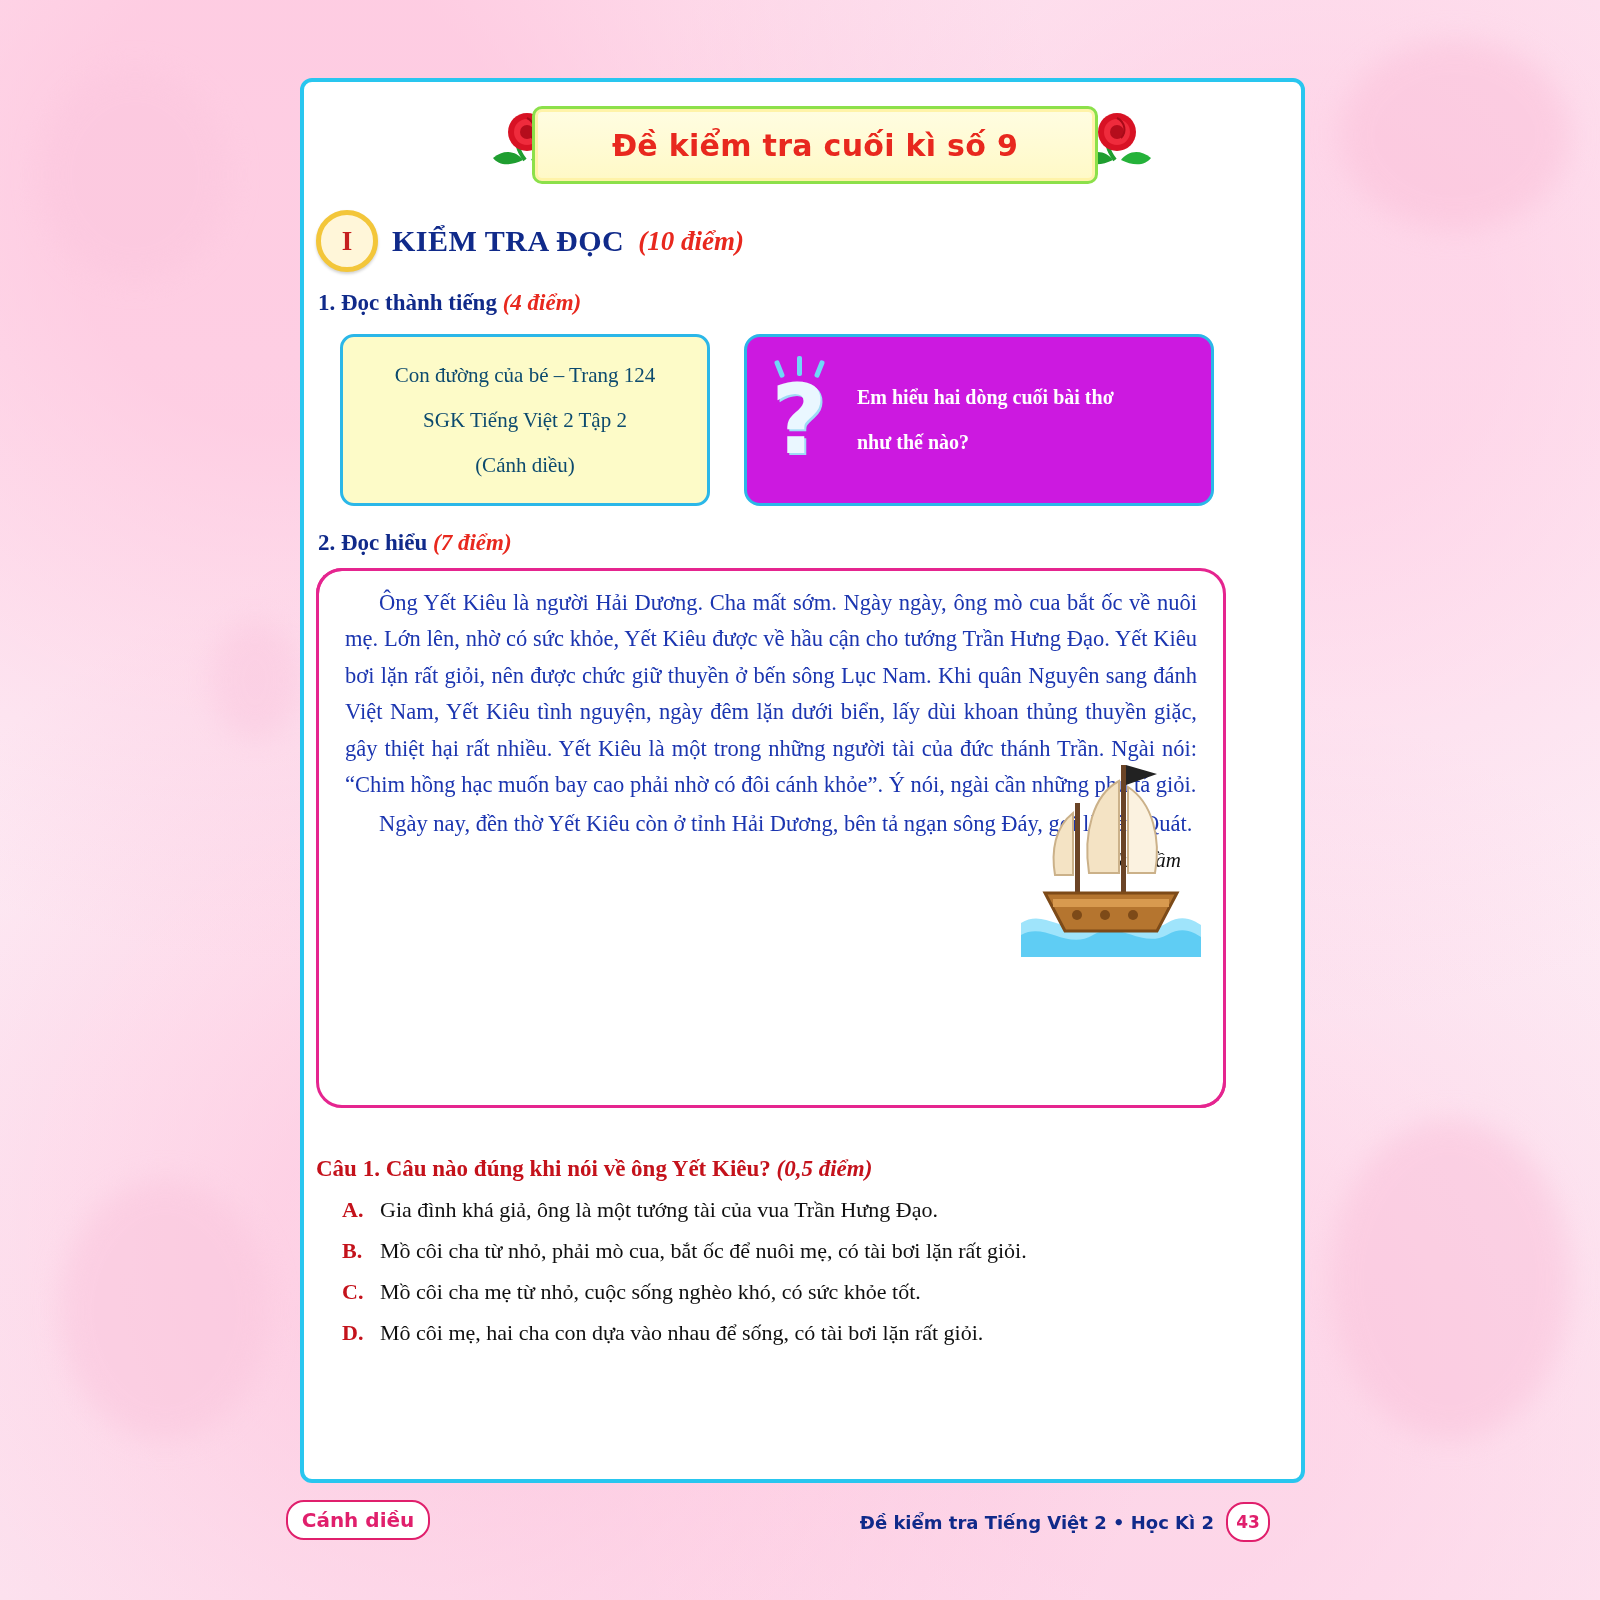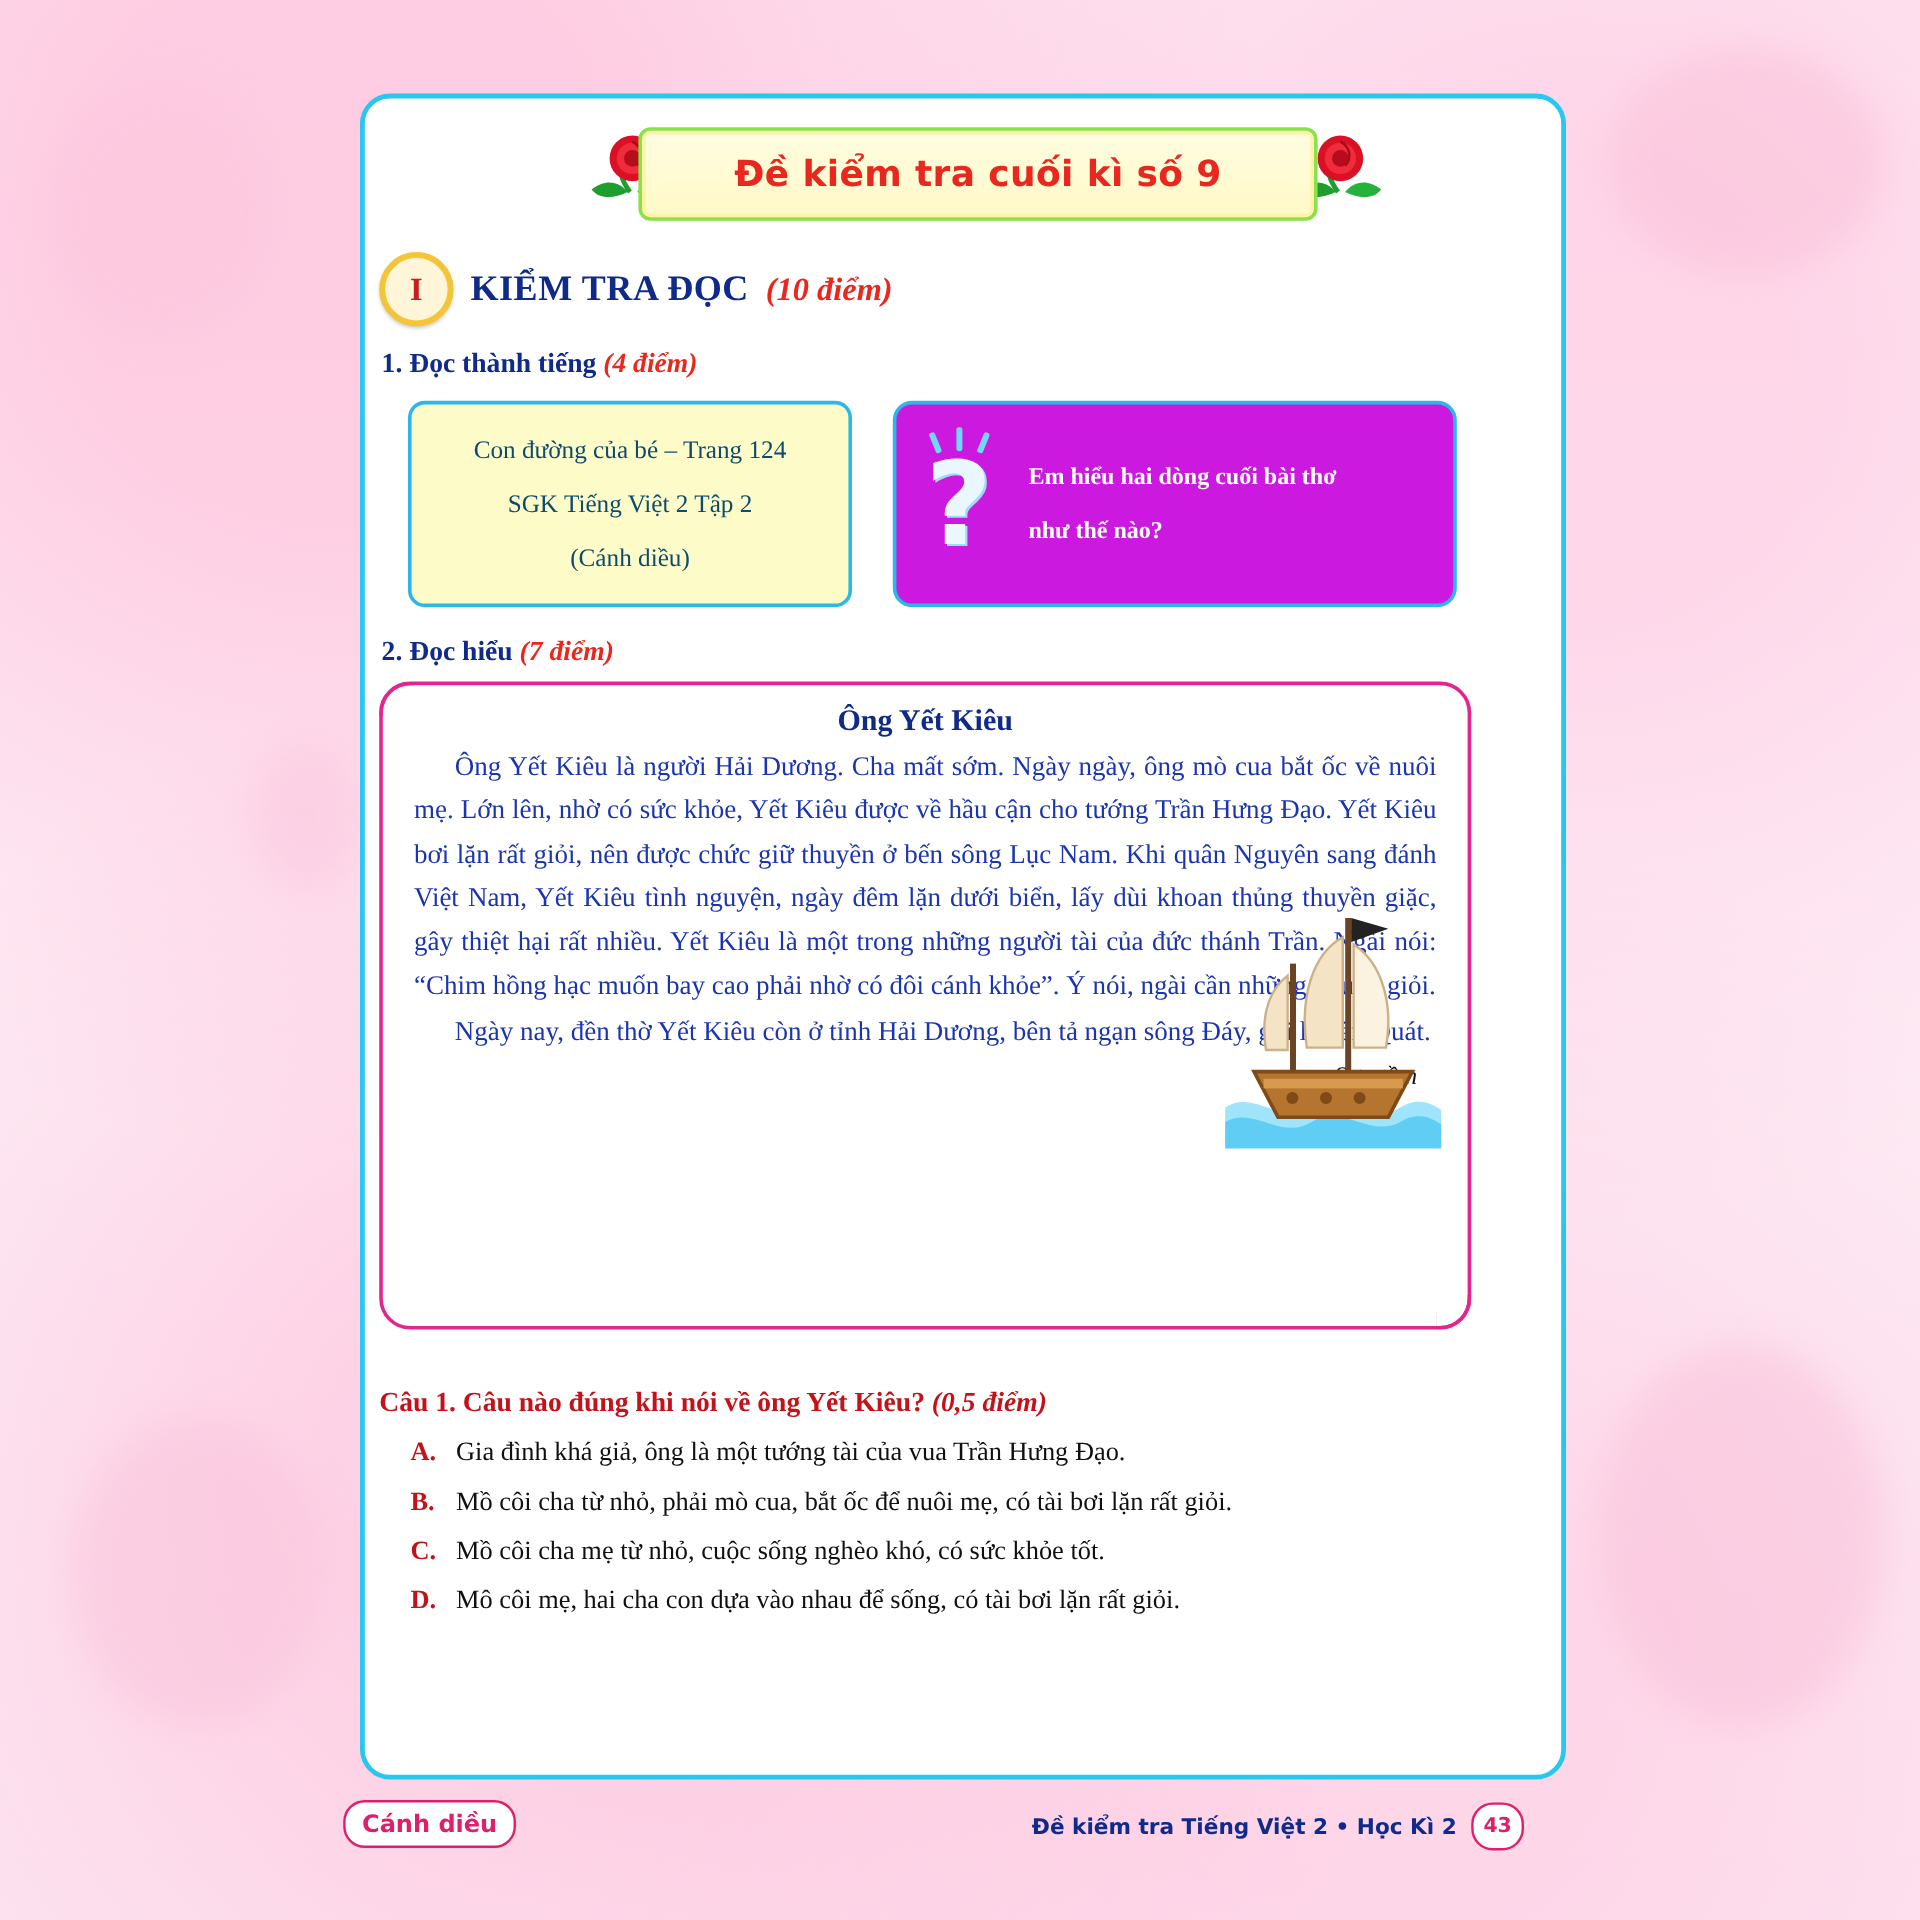--- a/index.html
+++ b/index.html
@@ -26,21 +26,21 @@
   .b2{left:1340px;top:40px;width:230px;height:190px;background:#fbc2da;}
   .b3{left:60px;top:1180px;width:210px;height:260px;background:#fac6dd;}
   .b4{left:1330px;top:1120px;width:240px;height:320px;background:#fac3db;}
   .b5{left:1090px;top:520px;width:120px;height:140px;background:#f8bcd8;opacity:.35;}
   .b6{left:210px;top:620px;width:90px;height:120px;background:#f8bcd8;opacity:.30;}
 
   .whiteframe{
     position:absolute;left:300px;top:78px;width:1005px;height:1405px;
     background:#ffffff;
     border:4px solid #29c6ef;
-    border-radius:25px;
+    border-radius:12px;
     box-sizing:border-box;
     overflow:hidden;
   }
 
   
   .banner{
     position:absolute;left:228px;top:24px;width:560px;height:72px;
     border:3px solid #8ce04a;
     border-radius:10px;
     background:linear-gradient(180deg,#fffde2 0%, #fff9c6 100%);
@@ -230,21 +230,20 @@
         <div>như thế nào?</div>
       </div>
     </div>
 
     <div class="sub2">
       <span>2. Đọc hiểu</span>
       <span class="pts">(7 điểm)</span>
     </div>
 
     <div class="passage">
-      <div class="ptitle">Ông Yết Kiêu</div>
 
       <div class="ship">
         <svg viewBox="0 0 190 216" width="190" height="216">
 
           <path d="M6 176 C30 160 52 192 78 176 C104 160 126 192 152 176 C168 166 180 174 186 178 L186 208 L6 208 Z" fill="#9fe4fb"></path>
           <path d="M6 188 C30 174 52 204 78 188 C104 172 126 202 152 188 C168 178 180 186 186 190 L186 210 L6 210 Z" fill="#5fcdf4"></path>
 
           <rect x="106" y="18" width="5" height="130" fill="#6b4426"></rect>
           <rect x="60" y="56" width="5" height="96" fill="#6b4426"></rect>
 

